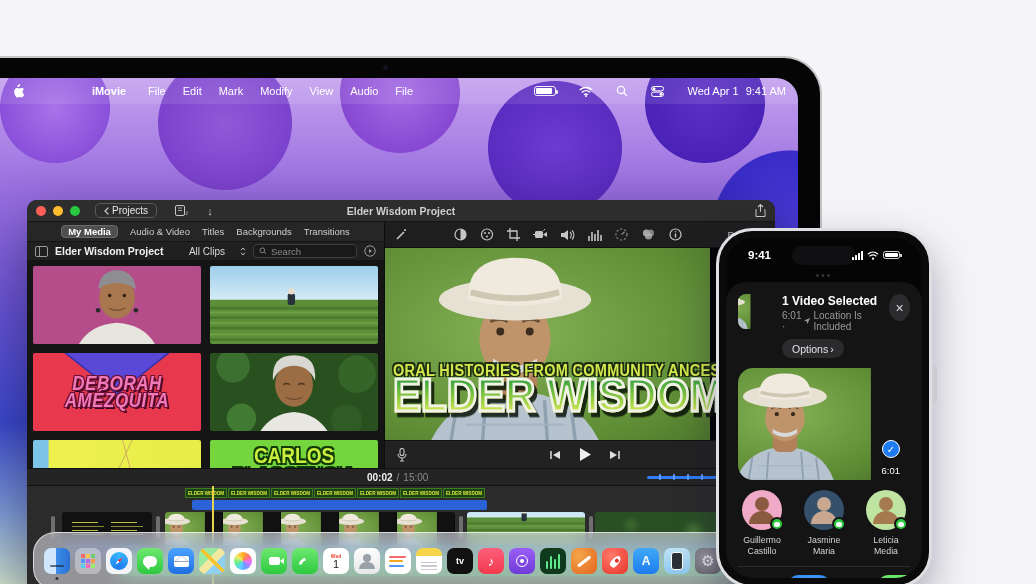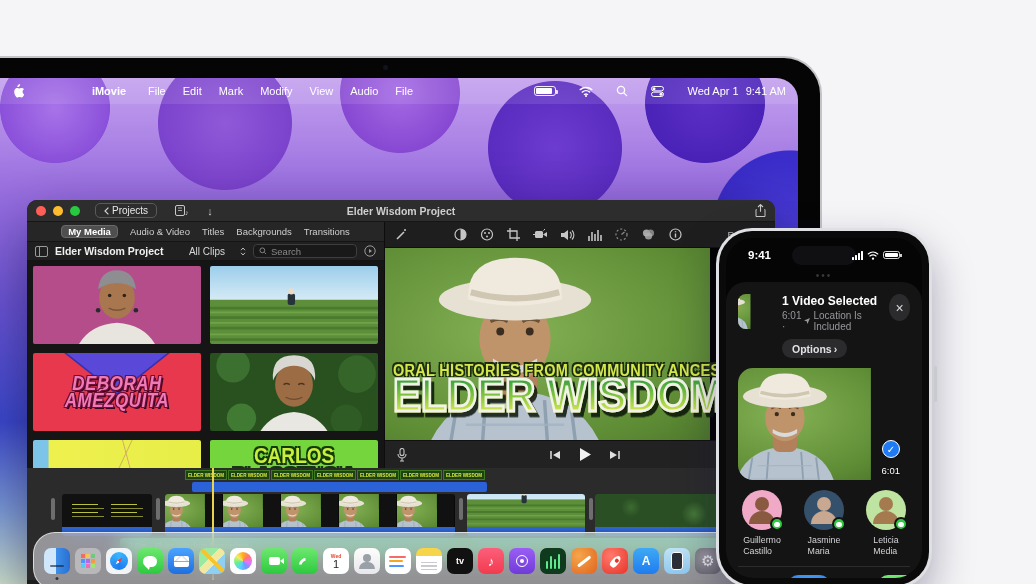--- a/index.html
+++ b/index.html
@@ -227,35 +227,35 @@
   .sheet { position:absolute; left:0; right:0; top:44px; bottom:0; background:#141414; border-radius:20px 20px 0 0; padding:12px 12px 0 12px; }
   .sh-head { display:flex; align-items:flex-start; gap:9px; }
   .sh-thumb { width:35px; height:35px; border-radius:8px; overflow:hidden; flex:0 0 auto; }
   .sh-thumb svg { width:100%; height:100%; display:block; }
   .sh-title { color:#fff; font-size:12px; font-weight:bold; line-height:1.25; }
   .sh-sub { color:#98989d; font-size:10px; display:flex; align-items:center; gap:3px; margin-top:1px; }
   .loc-arrow { width:8px; height:8px; fill:#98989d; }
   .sh-close { margin-left:auto; width:27px; height:27px; border-radius:50%; background:#2b2b2e; color:#d8d8dc;
     display:flex; align-items:center; justify-content:center; font-size:14px; }
   .options-pill { display:inline-flex; align-items:center; gap:2px; margin:7px 0 0 44px; background:#2b2b2e; color:#e2e2e6;
-    font-size:10.5px; padding:3.5px 10px; border-radius:13px;font-weight:bold; }
+    font-size:10.5px; padding:3.5px 10px; border-radius:13px; }
   .video-card { position:relative; margin-top:10px; height:112px; border-radius:15px; overflow:hidden; }
   .video-card svg { position:absolute; inset:0; width:100%; height:100%; }
   .vc-check { position:absolute; right:10px; bottom:22px; width:18px; height:18px; border-radius:50%;
     background:#1f7bf4; border:1.5px solid #fff; color:#fff; font-size:10px; display:flex; align-items:center; justify-content:center; }
   .vc-dur { position:absolute; right:10px; bottom:4px; color:#fff; font-size:9.5px; text-shadow:0 1px 2px rgba(0,0,0,.7); }
   .contacts { display:flex; justify-content:space-between; margin-top:10px; padding:0 2px; }
   .contact { width:44px; display:flex; flex-direction:column; align-items:center; }
   .avatar { position:relative; width:40px; height:40px; border-radius:50%; }
   .avatar .sil { position:absolute; left:50%; top:7px; transform:translateX(-50%); width:14px; height:14px; border-radius:50%; }
   .avatar .sil::after { content:""; position:absolute; left:-6px; top:14px; width:26px; height:13px; border-radius:13px 13px 0 0; background:inherit; }
   .av-badge { position:absolute; right:-2px; bottom:-1px; width:14px; height:14px; border-radius:50%; background:#2dc93f;
     border:2px solid #141414; display:flex; align-items:center; justify-content:center; }
   .av-badge i { width:6px; height:5px; background:#fff; border-radius:3px; display:block; }
-  .c-name { margin-top:5px; color:#d4d4d8; font-size:8.8px; line-height:1.25; }
+  .c-name { margin-top:5px; color:#d4d4d8; font-size:8.8px; line-height:1.25; text-align:center; }
   .apps-divider { height:1px; background:#2c2c2e; margin:9px 0 8px 0; }
   .apps-row { display:flex; justify-content:space-between; padding:0 2px; }
   .app { width:44px; display:flex; flex-direction:column; align-items:center;margin-left:48px; }
   .app-ic { width:42px; height:42px; border-radius:10px; display:flex; align-items:center; justify-content:center; }
   .a-airdrop { background:radial-gradient(circle at 50% 45%, #66b5ff 0%, #1f7cf0 100%); }
   .a-msg { background:linear-gradient(180deg,#6de86f,#2dc93f); }
   .a-mail { background:linear-gradient(180deg,#4aa3ff,#1f6fe0); }
   .a-notes { background:linear-gradient(180deg,#f7d54a 0 26%, #fbfbf8 26% 100%); flex-direction:column; justify-content:flex-end; gap:3.5px; padding-bottom:7px; }
 
   .ico { display:inline-flex; align-items:center; justify-content:center; }
@@ -569,20 +569,37 @@
                   <svg class="glyph" width="12" height="10" viewBox="0 0 12 10">
                     <path d="M10 1v8" stroke="#e0e0e0" stroke-width="1.5"></path>
                     <path d="M1 1l7 4-7 4z" fill="#e0e0e0"></path>
                   </svg>
                 </span>
             </span>
           </div>
         </div>
       </div>
 
+      <div class="timecode-bar">
+        <span class="tc">
+          <span class="cur">00:02</span>
+          <span class="sep">/</span>
+          <span class="tot">15:00</span>
+        </span>
+        <span class="zoom-slider">
+          <span class="zs-line">
+              <i style="left:12px"></i>
+              <i style="left:26px"></i>
+              <i style="left:40px"></i>
+              <i style="left:54px"></i>
+            </span>
+          <span class="zs-knob"></span>
+        </span>
+        <span class="settings-label">Settings</span>
+      </div>
 
       <div class="timeline">
         <div class="badge-row">
           <span class="badge">ELDER WISDOM</span>
           <span class="badge">ELDER WISDOM</span>
           <span class="badge">ELDER WISDOM</span>
           <span class="badge">ELDER WISDOM</span>
           <span class="badge">ELDER WISDOM</span>
           <span class="badge">ELDER WISDOM</span>
           <span class="badge">ELDER WISDOM</span>

